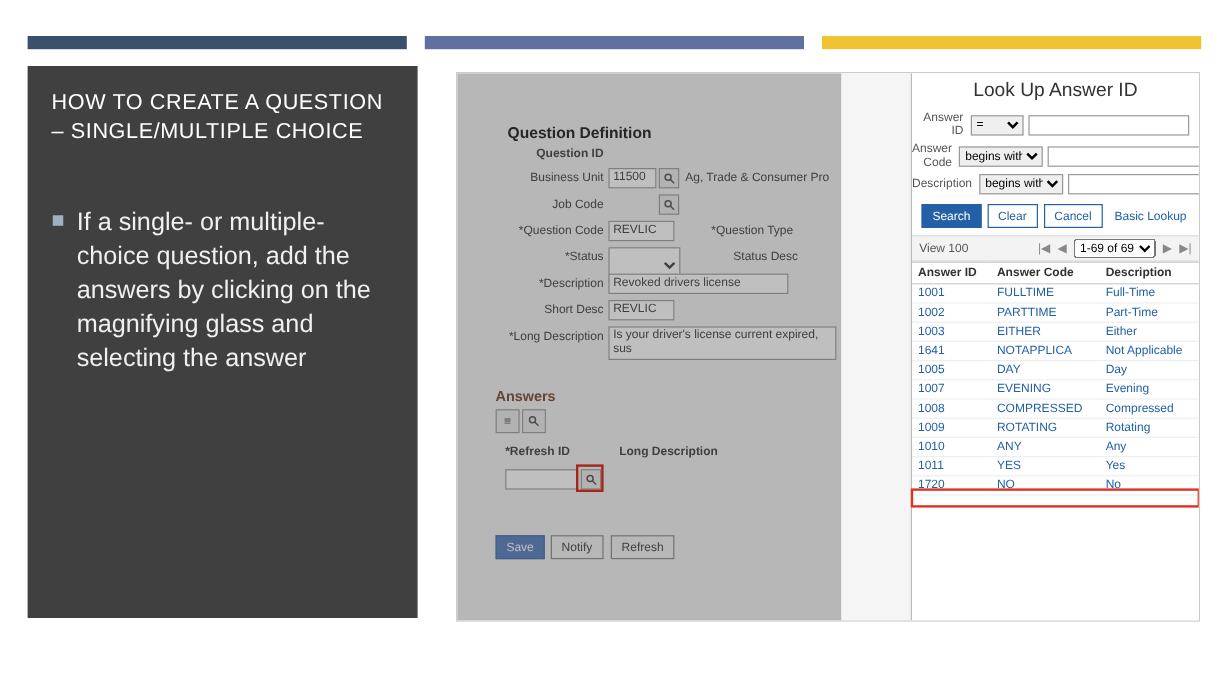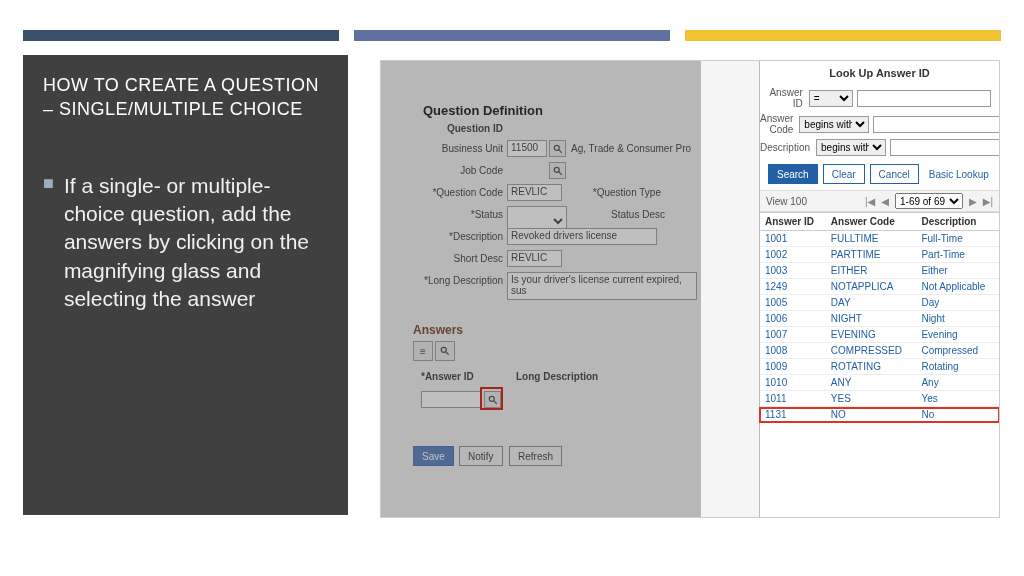--- a/index.html
+++ b/index.html
@@ -22,21 +22,21 @@
   .field-box { position:absolute; background:#fff; border:1px solid #aaa; height:17px; font-size:10px; padding:1px 3px; color:#555;}
   .mag { position:absolute; width:17px; height:17px; border:1px solid #aaa; background:#eee; display:flex; align-items:center; justify-content:center; font-size:10px; color:#666;}
   .answers-h { position:absolute; font-size:12px; color:#8a5a44; font-weight:bold; }
   .small-btn { position:absolute; height:20px; border:1px solid #999; background:#f4f4f4; font-size:10px; color:#555; padding:0 8px;}
   .save-btn { background:#6a8cc7; color:#fff; border:1px solid #5e7fb8;}
   .red-box { position:absolute; border:2px solid #d32; }
   
   .dim-overlay { position:absolute; top:0; left:0; width:320px; height:100%; background:rgba(0,0,0,0.25); pointer-events:none;}
   
   .lookup { position:absolute; top:0; right:0; width:240px; height:100%; background:#fff; border-left:1px solid #bbb;}
-  .lookup-title { text-align:center; font-weight:bold; font-size:11px; padding:6px 0;}
+  .lookup-title { text-align:center; font-weight:normal; font-size:16px; padding:6px 0;}
   .lk-row { display:flex; align-items:center; font-size:10px; padding:2px 8px 2px 0; }
   .lk-row label { width:75px; text-align:right; padding-right:6px; color:#555;}
   .lk-row select { font-size:10px; height:17px; width:70px; border:1px solid #999;}
   .lk-row input { flex:1; height:17px; border:1px solid #999; margin-left:4px; font-size:10px;}
   .lk-btns { padding:6px 8px; display:flex; gap:5px; align-items:center;}
   .lk-btns button { font-size:10px; height:20px; padding:0 8px; border:1px solid #2360a5; background:#fff; color:#2360a5;}
   .lk-btns button.primary { background:#2360a5; color:#fff;}
   .lk-btns a { font-size:10px; color:#2360a5; text-decoration:none; margin-left:5px;}
   .sr-head { padding:2px 8px; font-size:10px; color:#6a4848;}
   .pager { display:flex; align-items:center; justify-content:space-between; background:#f3f3f3; border-top:1px solid #ddd; border-bottom:1px solid #ddd; padding:2px 6px; font-size:10px; color:#555;}
@@ -108,21 +108,21 @@
 
     <div class="answers-h" style="top:262px; left:32px;">Answers</div>
     <div class="mag" style="top:280px; left:32px; width:20px; height:20px;">≡</div>
     <div class="mag" style="top:280px; left:54px; width:20px; height:20px;">
       <svg class="mag-icon" viewBox="0 0 16 16">
           <circle cx="6" cy="6" r="4" fill="none" stroke="#666" stroke-width="2"></circle>
           <line x1="9" y1="9" x2="14" y2="14" stroke="#666" stroke-width="2"></line>
         </svg>
     </div>
 
-    <div class="label-col" style="top:310px; left:40px; width:60px; text-align:left; font-weight:bold;">*Answer ID</div>
+    <div class="label-col" style="top:310px; left:40px; width:60px; text-align:left; font-weight:bold;">*Refresh ID</div>
     <div class="label-col" style="top:310px; left:135px; width:100px; text-align:left; font-weight:bold;">Long Description</div>
 
     <div class="field-box" style="top:330px; left:40px; width:60px;"></div>
     <div class="mag" style="top:330px; left:103px;">
       <svg class="mag-icon" viewBox="0 0 16 16">
           <circle cx="6" cy="6" r="4" fill="none" stroke="#666" stroke-width="2"></circle>
           <line x1="9" y1="9" x2="14" y2="14" stroke="#666" stroke-width="2"></line>
         </svg>
     </div>
     <div class="red-box" style="top:326px; left:99px; width:23px; height:23px;"></div>
@@ -185,35 +185,30 @@
             <td>1002</td>
             <td>PARTTIME</td>
             <td>Part-Time</td>
           </tr>
           <tr>
             <td>1003</td>
             <td>EITHER</td>
             <td>Either</td>
           </tr>
           <tr>
-            <td>1249</td>
+            <td>1641</td>
             <td>NOTAPPLICA</td>
             <td>Not Applicable</td>
           </tr>
           <tr>
             <td>1005</td>
             <td>DAY</td>
             <td>Day</td>
           </tr>
           <tr>
-            <td>1006</td>
-            <td>NIGHT</td>
-            <td>Night</td>
-          </tr>
-          <tr>
             <td>1007</td>
             <td>EVENING</td>
             <td>Evening</td>
           </tr>
           <tr>
             <td>1008</td>
             <td>COMPRESSED</td>
             <td>Compressed</td>
           </tr>
           <tr>
@@ -225,21 +220,21 @@
             <td>1010</td>
             <td>ANY</td>
             <td>Any</td>
           </tr>
           <tr>
             <td>1011</td>
             <td>YES</td>
             <td>Yes</td>
           </tr>
           <tr>
-            <td>1131</td>
+            <td>1720</td>
             <td>NO</td>
             <td>No</td>
           </tr>
         </tbody>
     </table>
     <div id="row-highlight" class="red-box" style="display: block; left: -1px; top: 345.5px; width: 241px; height: 16px;"></div>
   </div>
 </div>
 
 </body></html>

